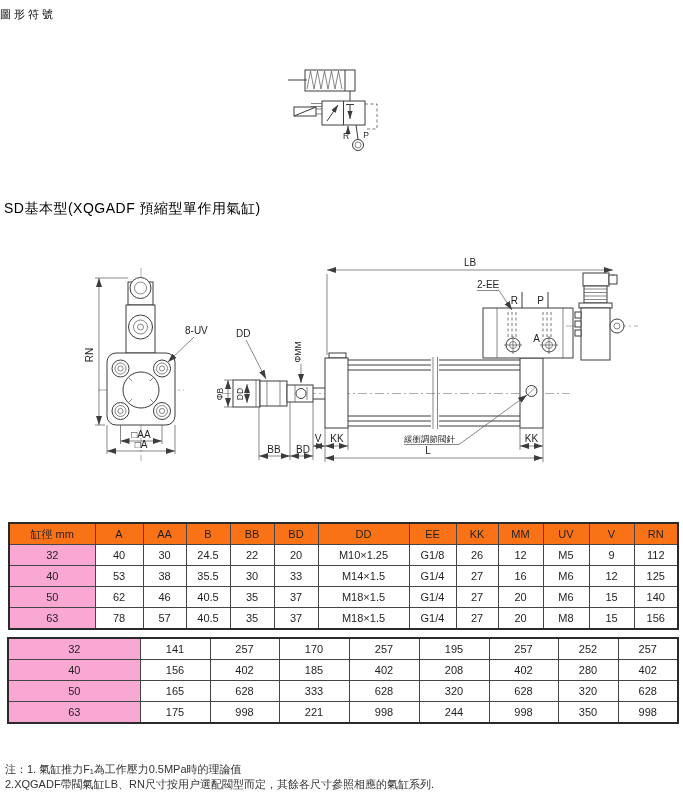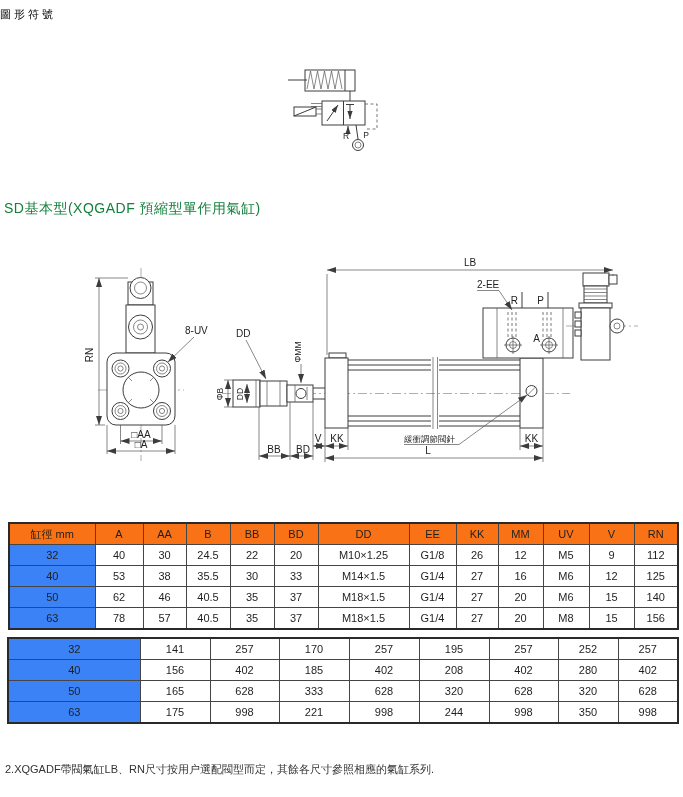--- a/index.html
+++ b/index.html
@@ -2,36 +2,36 @@
 <html><head>
 <meta charset="utf-8">
 <style>
   html,body{margin:0;padding:0}
   body{
     width:683px;height:797px;position:relative;background:#ffffff;
     font-family:"Liberation Sans",sans-serif;color:#1f1f1f;overflow:hidden;
   }
   .abs{position:absolute}
   #page-title{left:0;right:0;top:7px;text-align:left;font-size:11px;letter-spacing:3px;color:#000000}
-  #section-heading{left:4px;top:200px;font-size:14px;letter-spacing:.5px;color:#15803d}
+  #section-heading{left:4px;top:200px;font-size:14px;letter-spacing:.5px;color:#000000}
   svg{position:absolute;overflow:visible}
   svg .ln{stroke:#3c3c3c;stroke-width:1;fill:none}
   svg .fw{stroke:#3c3c3c;stroke-width:1;fill:#fff}
   svg .thin{stroke:#555;stroke-width:.7;fill:none}
   svg .cl{stroke:#777;stroke-width:.6;fill:none;stroke-dasharray:9 3 2 3}
   svg .dsh{stroke:#555;stroke-width:.8;fill:none;stroke-dasharray:3 2.5}
   svg text{font:10px "Liberation Sans",sans-serif;fill:#222}
   svg text.sm{font-size:8.5px}
   table{position:absolute;border-collapse:collapse;table-layout:fixed;font-size:11px;text-align:center;background:#fff}
   #t1,#t2{border:2px solid #2a2a2a}
   td,th{border:1px solid #454545;height:20px;padding:0 1px;font-weight:normal;overflow:hidden;white-space:nowrap}
   #t1{left:8px;top:522px;width:669px}
   #t2{left:7px;top:637px;width:670px}
   #t1 thead th{background:#f97316}
-  .lbl{background:#3b82f6}
+  .lbl{background:#f9a8d4}
   #notes{left:5px;top:762px;font-size:11px;line-height:15px;color:#333}
   #notes .n2{}
 </style>
 </head>
 <body>
 
 <div class="abs" id="page-title">圖形符號</div>
 
 <svg id="symbol-svg" style="left:280px;top:58px" width="150" height="105" viewBox="0 0 150 105">
   <defs>
@@ -427,14 +427,15 @@
         <td>998</td>
         <td>244</td>
         <td>998</td>
         <td>350</td>
         <td>998</td>
       </tr>
     </tbody>
 </table>
 
 <div class="abs" id="notes">
+  <div class="n1">注：1. 氣缸推力F₁為工作壓力0.5MPa時的理論值</div>
   <div class="n2">2.XQGADF帶閥氣缸LB、RN尺寸按用户選配閥型而定，其餘各尺寸參照相應的氣缸系列.</div>
 </div>
 
 </body></html>

